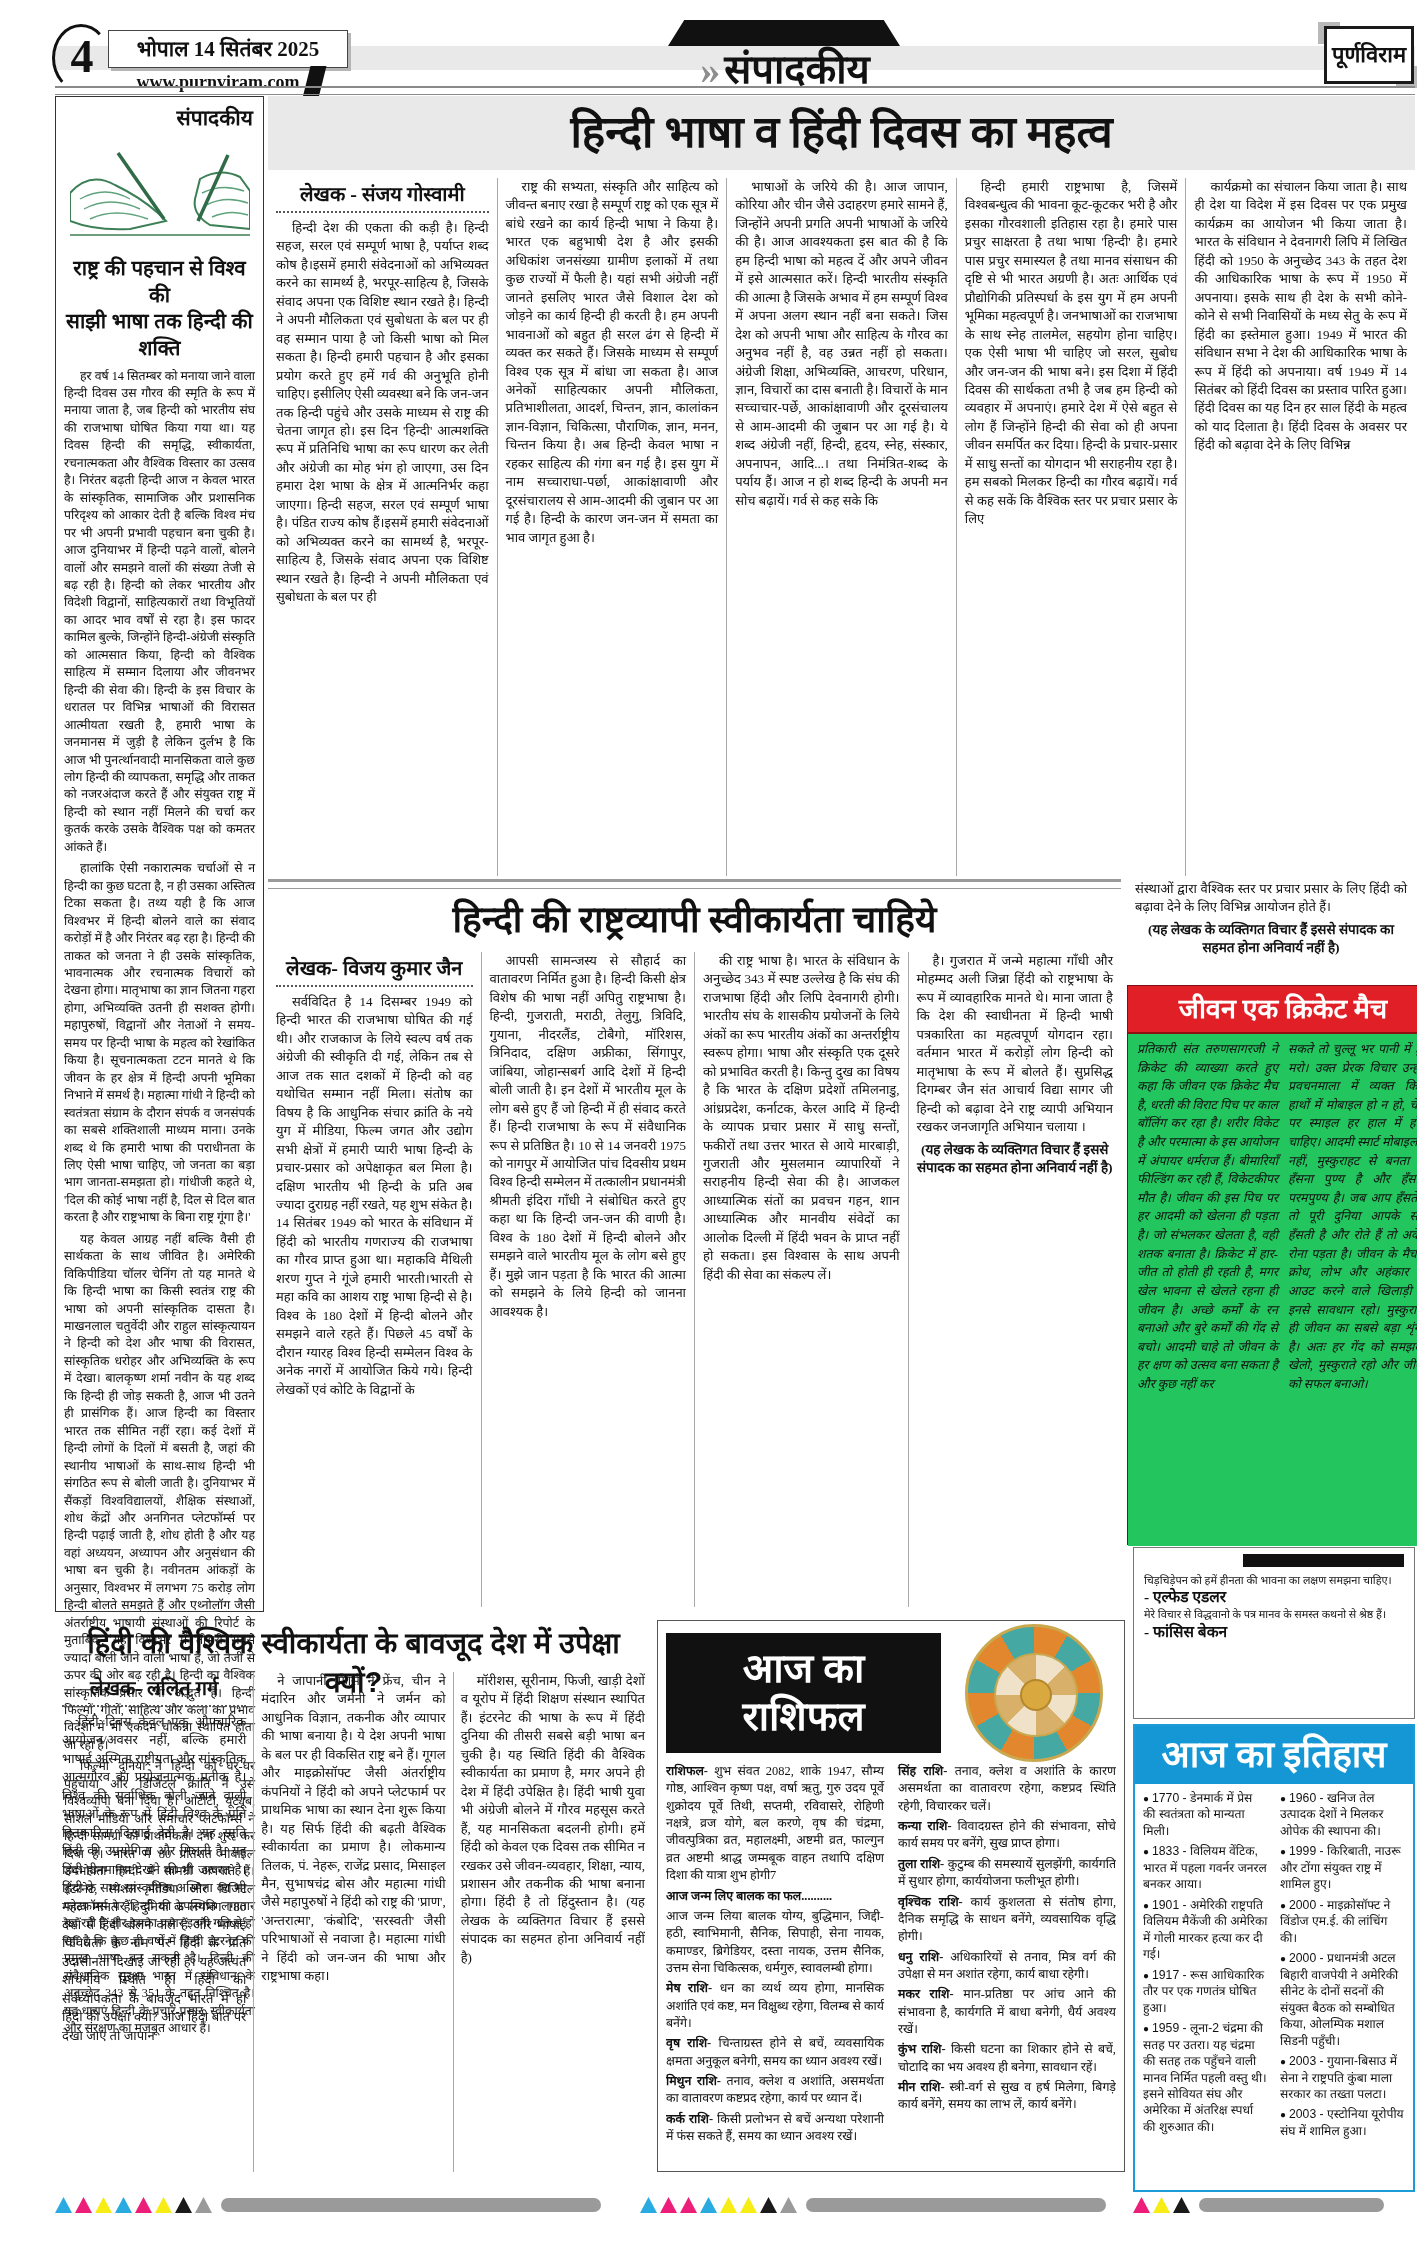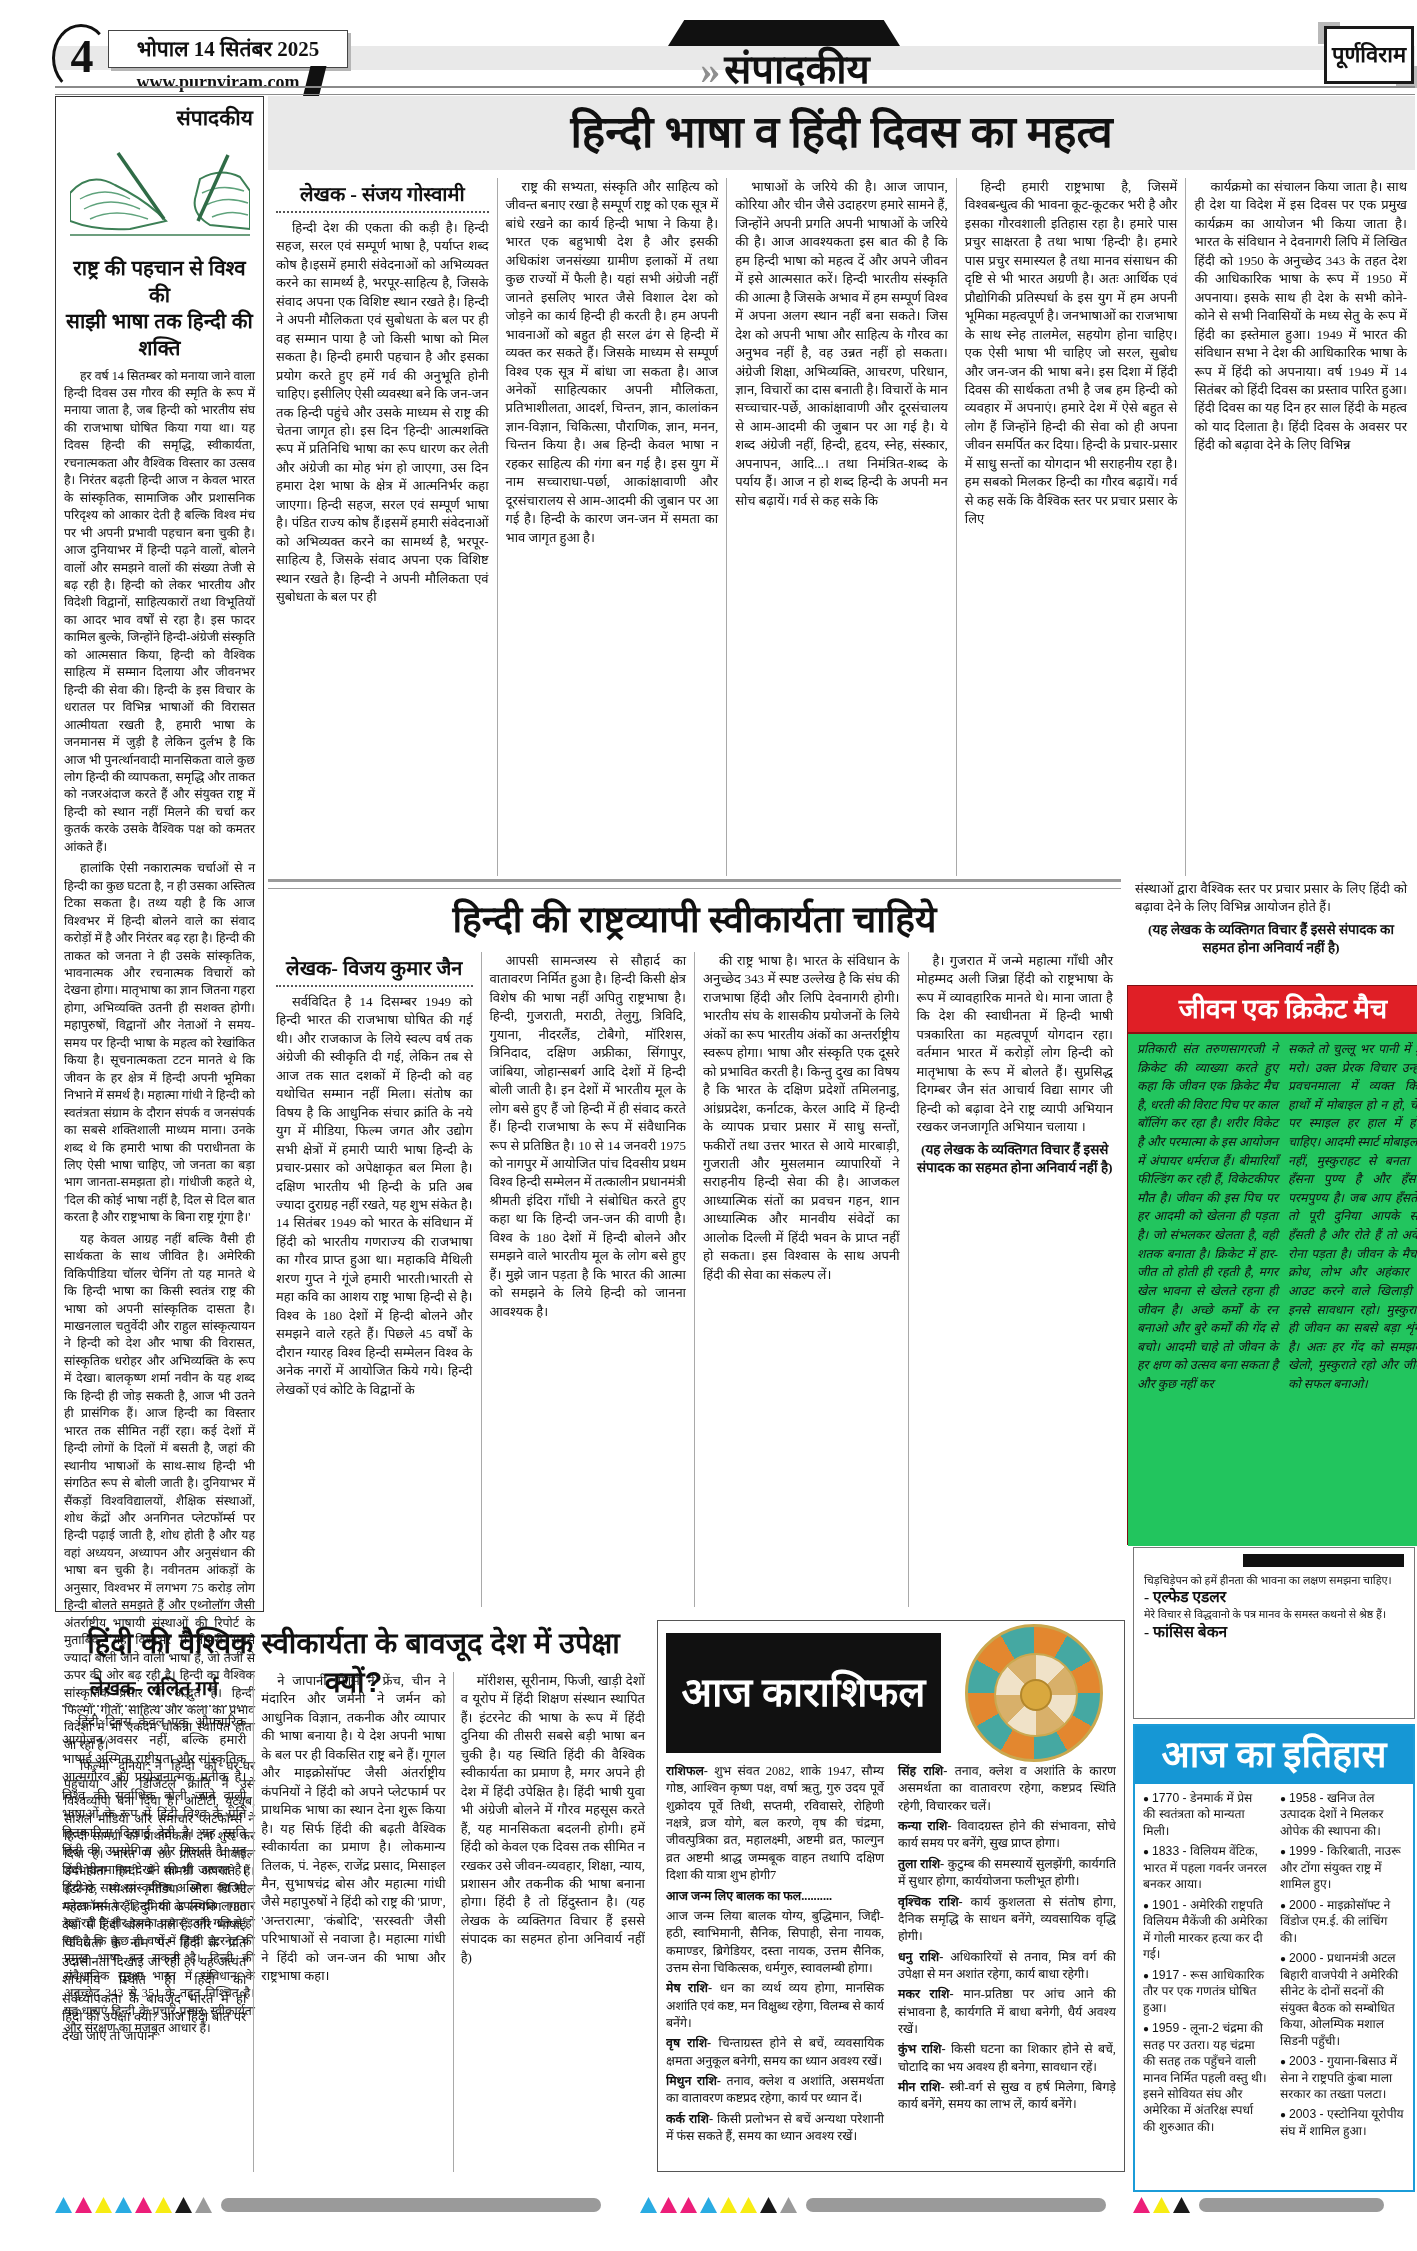--- a/index.html
+++ b/index.html
@@ -81,21 +81,21 @@
   
   .art3head{position:absolute;left:55px;top:1622px;width:597px;text-align:center;
          font-size:29px;font-weight:bold;font-family:"Liberation Sans","DejaVu Sans",sans-serif;}
   .art3cols{position:absolute;left:55px;top:1672px;width:597px;height:500px;display:flex;overflow:hidden;}
   .a3col{flex:1 1 0;padding:0 7px;border-right:1px solid #a9a9a9;overflow:hidden;}
   .a3col:last-child{border-right:none;}
   
   .rashifal{position:absolute;left:657px;top:1620px;width:468px;height:552px;border:1px solid #555;
          box-sizing:border-box;padding:8px;}
   .rashtop{display:flex;align-items:center;height:128px;margin-bottom:6px;}
-  .rashtitle{background:#111;color:#fff;flex:0 0 275px;height:120px;display:flex;flex-direction:row;
+  .rashtitle{background:#111;color:#fff;flex:0 0 275px;height:120px;display:flex;flex-direction:column;
          justify-content:center;align-items:center;font-weight:bold;font-size:40px;line-height:1.2;}
   .wheel{position:relative;width:132px;height:132px;border-radius:50%;margin-left:24px;
          background:conic-gradient(#e3872f 0 30deg,#45a8a2 30deg 60deg,#e3872f 60deg 90deg,#45a8a2 90deg 120deg,
            #e3872f 120deg 150deg,#45a8a2 150deg 180deg,#e3872f 180deg 210deg,#45a8a2 210deg 240deg,
            #e3872f 240deg 270deg,#45a8a2 270deg 300deg,#e3872f 300deg 330deg,#45a8a2 330deg 360deg);
          border:3px solid #caa84f;}
   .wheel::before{content:"";position:absolute;left:26px;top:26px;width:80px;height:80px;border-radius:50%;
          background:conic-gradient(#f0e2c8 0 45deg,#d8b06a 45deg 90deg,#f0e2c8 90deg 135deg,#d8b06a 135deg 180deg,
            #f0e2c8 180deg 225deg,#d8b06a 225deg 270deg,#f0e2c8 270deg 315deg,#d8b06a 315deg 360deg);
          border:2px solid #caa84f;}
@@ -214,21 +214,21 @@
   </div>
 
   <div class="histbox">
     <div class="histhead">आज का इतिहास</div>
     <div class="histbody">
       <div class="hitem"><span class="bdot">●</span><span>1770 - डेनमार्क में प्रेस की स्वतंत्रता को मान्यता मिली।</span></div>
       <div class="hitem"><span class="bdot">●</span><span>1833 - विलियम वेंटिक, भारत में पहला गवर्नर जनरल बनकर आया।</span></div>
       <div class="hitem"><span class="bdot">●</span><span>1901 - अमेरिकी राष्ट्रपति विलियम मैकेंजी की अमेरिका में गोली मारकर हत्या कर दी गई।</span></div>
       <div class="hitem"><span class="bdot">●</span><span>1917 - रूस आधिकारिक तौर पर एक गणतंत्र घोषित हुआ।</span></div>
       <div class="hitem"><span class="bdot">●</span><span>1959 - लूना-2 चंद्रमा की सतह पर उतरा। यह चंद्रमा की सतह तक पहुँचने वाली मानव निर्मित पहली वस्तु थी। इसने सोवियत संघ और अमेरिका में अंतरिक्ष स्पर्धा की शुरुआत की।</span></div>
-      <div class="hitem"><span class="bdot">●</span><span>1958 - खनिज तेल उत्पादक देशों ने मिलकर ओपेक की स्थापना की।</span></div>
+      <div class="hitem"><span class="bdot">●</span><span>1960 - खनिज तेल उत्पादक देशों ने मिलकर ओपेक की स्थापना की।</span></div>
       <div class="hitem"><span class="bdot">●</span><span>1999 - किरिबाती, नाउरू और टोंगा संयुक्त राष्ट्र में शामिल हुए।</span></div>
       <div class="hitem"><span class="bdot">●</span><span>2000 - माइक्रोसॉफ्ट ने विंडोज एम.ई. की लांचिंग की।</span></div>
       <div class="hitem"><span class="bdot">●</span><span>2000 - प्रधानमंत्री अटल बिहारी वाजपेयी ने अमेरिकी सीनेट के दोनों सदनों की संयुक्त बैठक को सम्बोधित किया, ओलम्पिक मशाल सिडनी पहुँची।</span></div>
       <div class="hitem"><span class="bdot">●</span><span>2003 - गुयाना-बिसाउ में सेना ने राष्ट्रपति कुंबा माला सरकार का तख्ता पलटा।</span></div>
       <div class="hitem"><span class="bdot">●</span><span>2003 - एस्टोनिया यूरोपीय संघ में शामिल हुआ।</span></div>
 
     </div>
   </div>
 
   <div class="art3head">हिंदी की वैश्विक स्वीकार्यता के बावजूद देश में उपेक्षा क्यों?</div>

